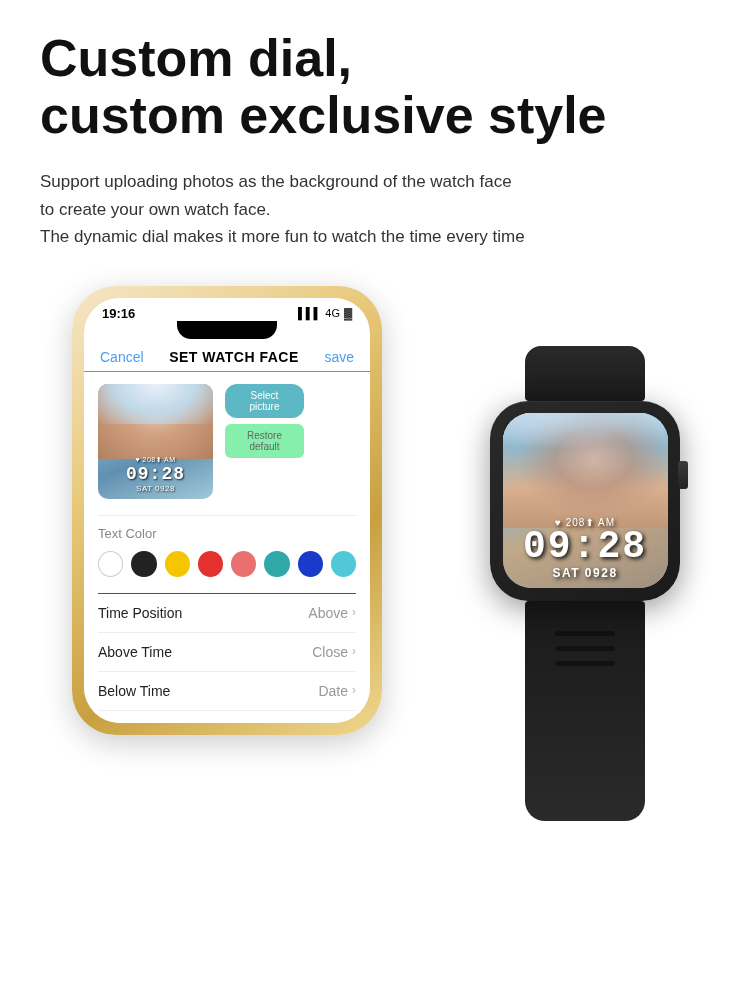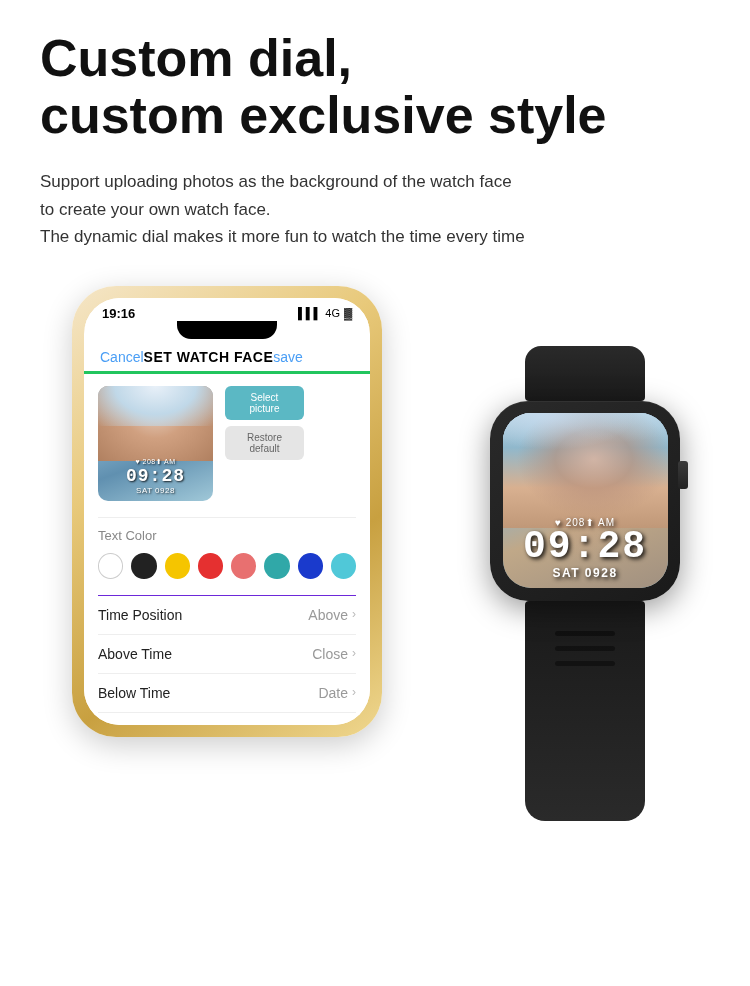--- a/index.html
+++ b/index.html
@@ -94,24 +94,25 @@
       height: 18px;
       background: #000;
       border-radius: 0 0 14px 14px;
       margin: 0 auto;
       position: relative;
       top: -4px;
     }
 
     .phone-nav-bar {
       display: flex;
+      justify-content: space-between;
       align-items: center;
       padding: 6px 16px;
       background: #fff;
-      border-bottom: 3px solid #22c55e;
+      border-bottom: 1px solid #22c55e;
     }
 
     .nav-cancel {
       font-size: 14px;
       color: #4a9ef5;
     }
 
     .nav-title {
       font-size: 14px;
       font-weight: 600;
@@ -203,21 +204,21 @@
       background: #5bb8c4;
       color: white;
       font-size: 10px;
       padding: 6px 10px;
       border-radius: 6px;
       text-align: center;
       cursor: pointer;
     }
 
     .watch-btn-secondary {
-      background: #e5e5e5;
+      background: #86efac;
       color: #666;
       font-size: 10px;
       padding: 6px 22px;
       border-radius: 6px;
       text-align: center;
       cursor: pointer;
     }
 
     .text-color-section {
       padding: 10px 0;
@@ -477,21 +478,21 @@
                     </div>
                   </div>
                   <div class="watch-face-time-overlay">
                     <div class="wf-steps">♥ 208⬆ AM</div>
                     <div class="wf-time">09:28</div>
                     <div class="wf-date">SAT 0928</div>
                   </div>
                 </div>
 
                 <div class="watch-buttons">
-                  <div class="watch-btn" style="white-space:pre-line;">Select
+                  <div class="watch-btn" style="white-space:pre-line;border-radius:12px;">Select
 picture</div>
                   <div class="watch-btn-secondary" style="white-space:pre-line;">Restore
 default</div>
                 </div>
               </div>
 
               <div class="text-color-section">
                 <div class="section-label">Text Color</div>
                 <div class="color-swatches">
                   <div class="color-swatch swatch-white"></div>

